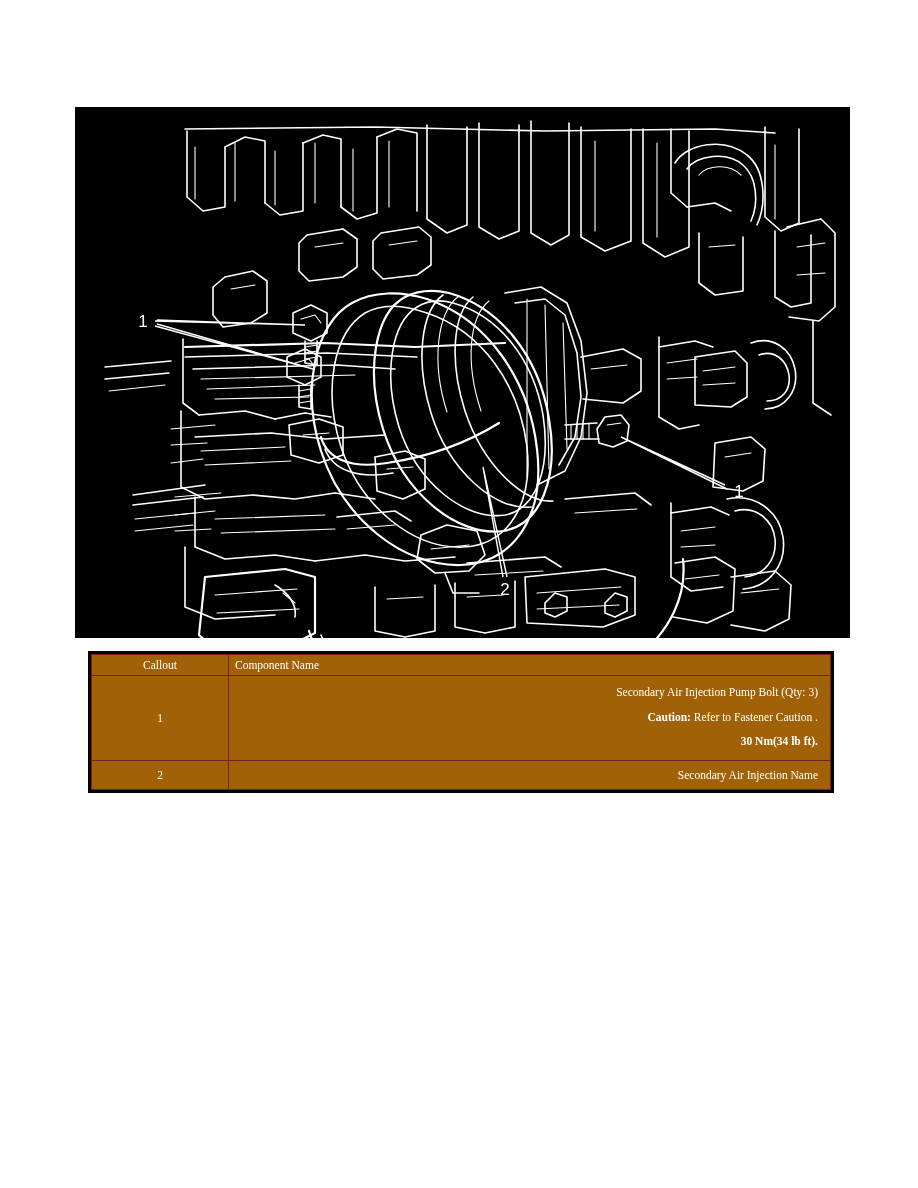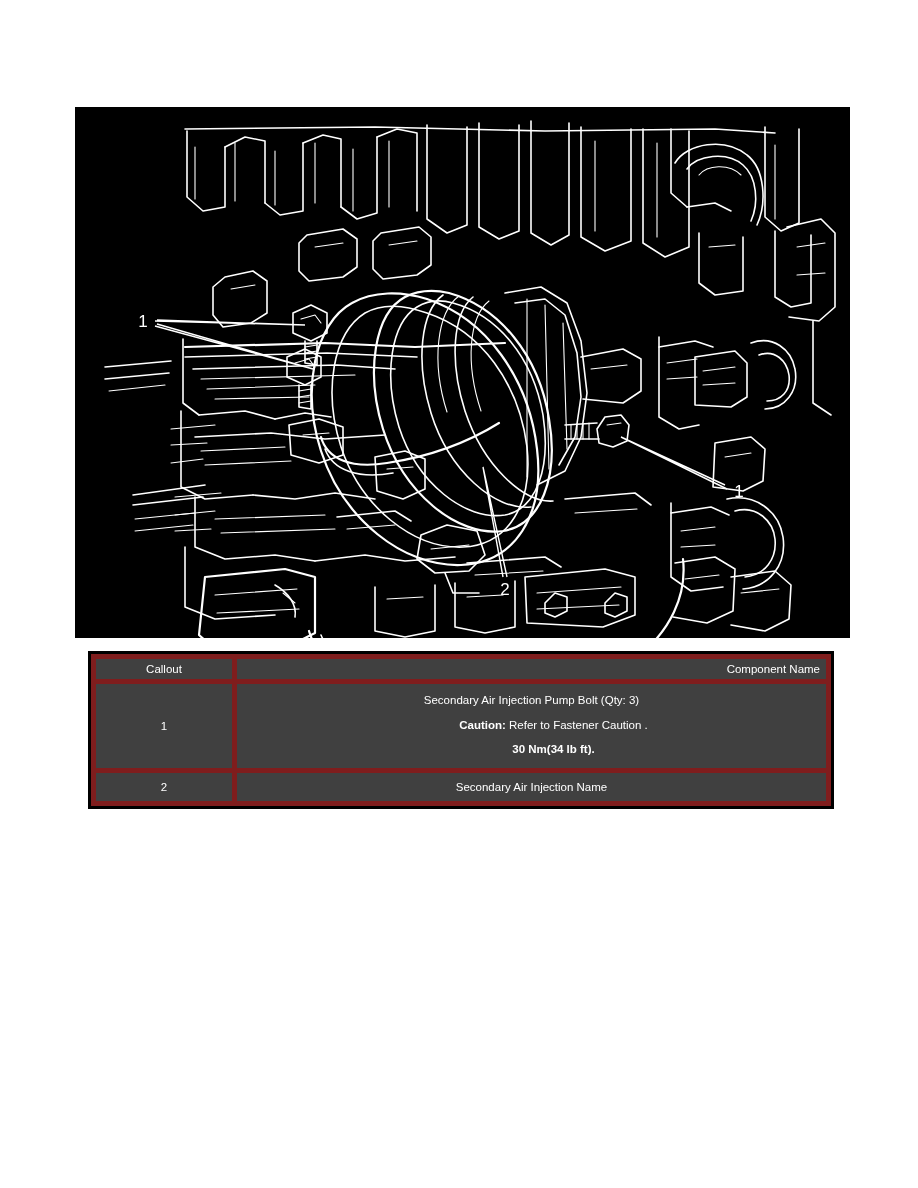--- a/index.html
+++ b/index.html
@@ -77,44 +77,44 @@
     box-sizing: border-box;
   }
   table.component-table {
     border-collapse: collapse;
     width: 100%;
     background: #000000;
     table-layout: fixed;
   }
   table.component-table td,
   table.component-table th {
-    border: 5px solid #7f1d1d;
+    border: 1px solid #7f1d1d;
     color: #ffffff;
-    font-family: Liberation Sans, sans-serif;
+    font-family: Liberation Serif, serif;
     font-size: 11.5px;
     font-weight: normal;
     padding: 4px 6px;
     vertical-align: middle;
-    background: #404040;
+    background: #a16207;
   }
   th.col-callout { width: 124px; text-align: center; font-weight: bold; font-size: 12px; }
-  th.col-component { text-align: right; font-weight: bold; font-size: 12px; margin-top: 42px; }
+  th.col-component { text-align: left; font-weight: bold; font-size: 12px; margin-top: 42px; }
   td.callout-cell {
     text-align: center;
     font-size: 12px;
     vertical-align: middle;
   }
   td.prelim-cell {
     font-weight: bold;
     font-size: 11.5px;
     text-align: left;
     padding: 5px 6px;
   }
   td.component-cell {
-    text-align: center;
+    text-align: right;
     padding: 0;
     vertical-align: top;
   }
   .comp-lines { padding: 4px 6px; }
   .comp-line { line-height: 1.0; padding: 3px 0 4px 0; }
   .comp-line.spaced { padding-top: 9px; margin-left: 44px; }
   .bold { font-weight: bold; }
   .one-line-cell { padding: 4px 6px; }
 </style>
 </head>

